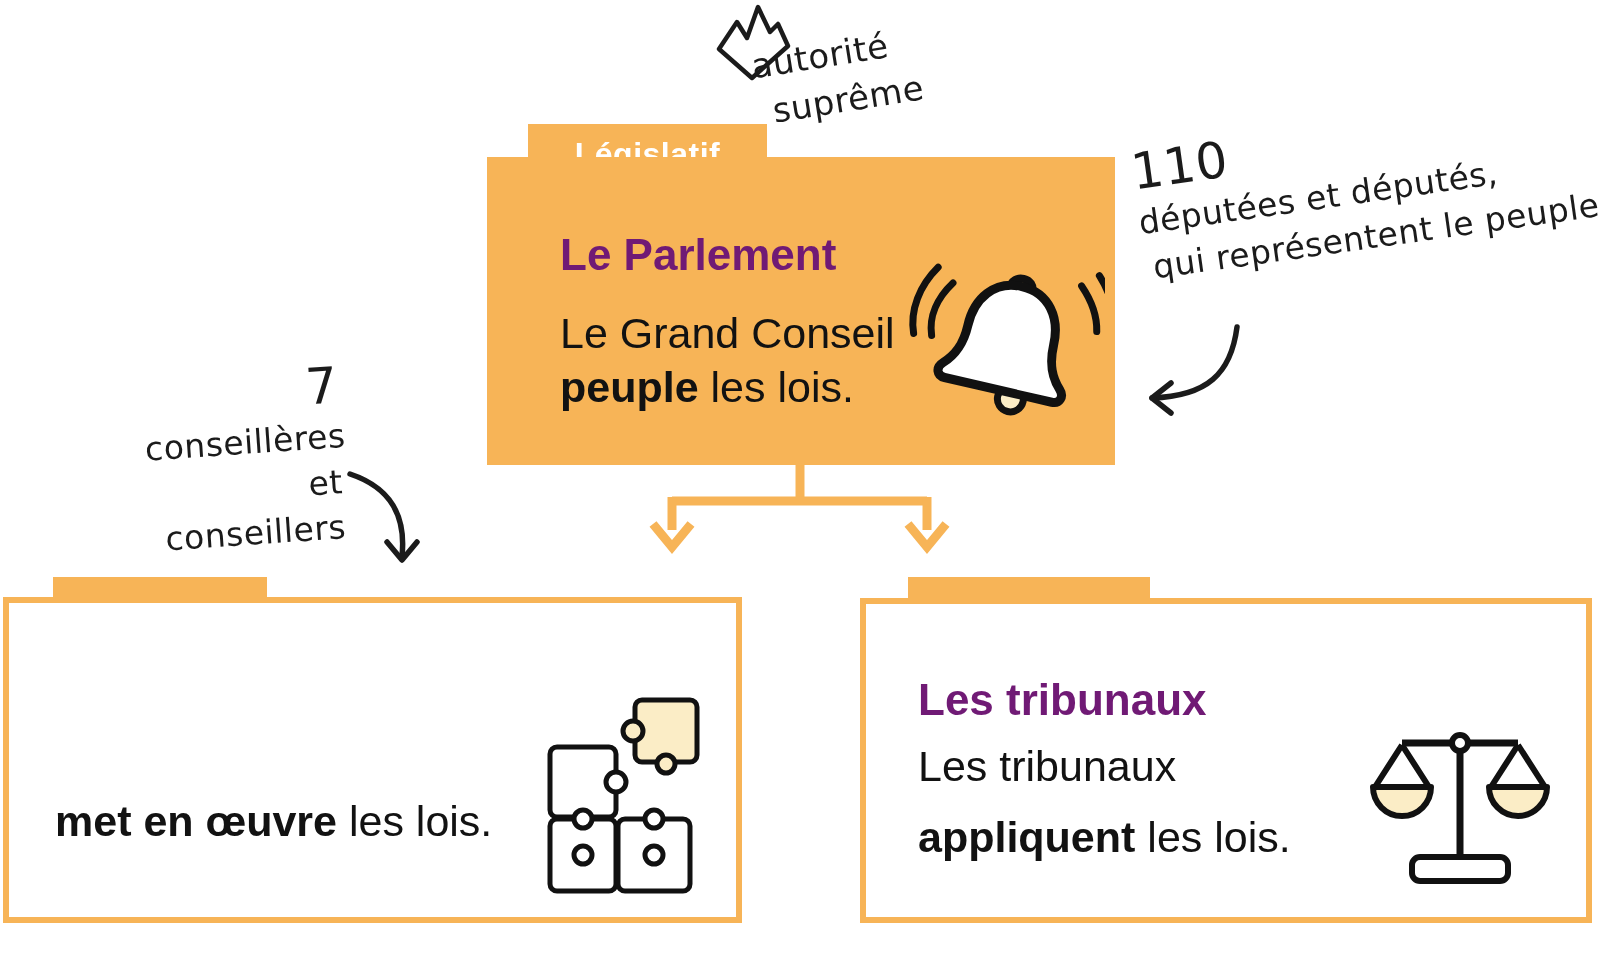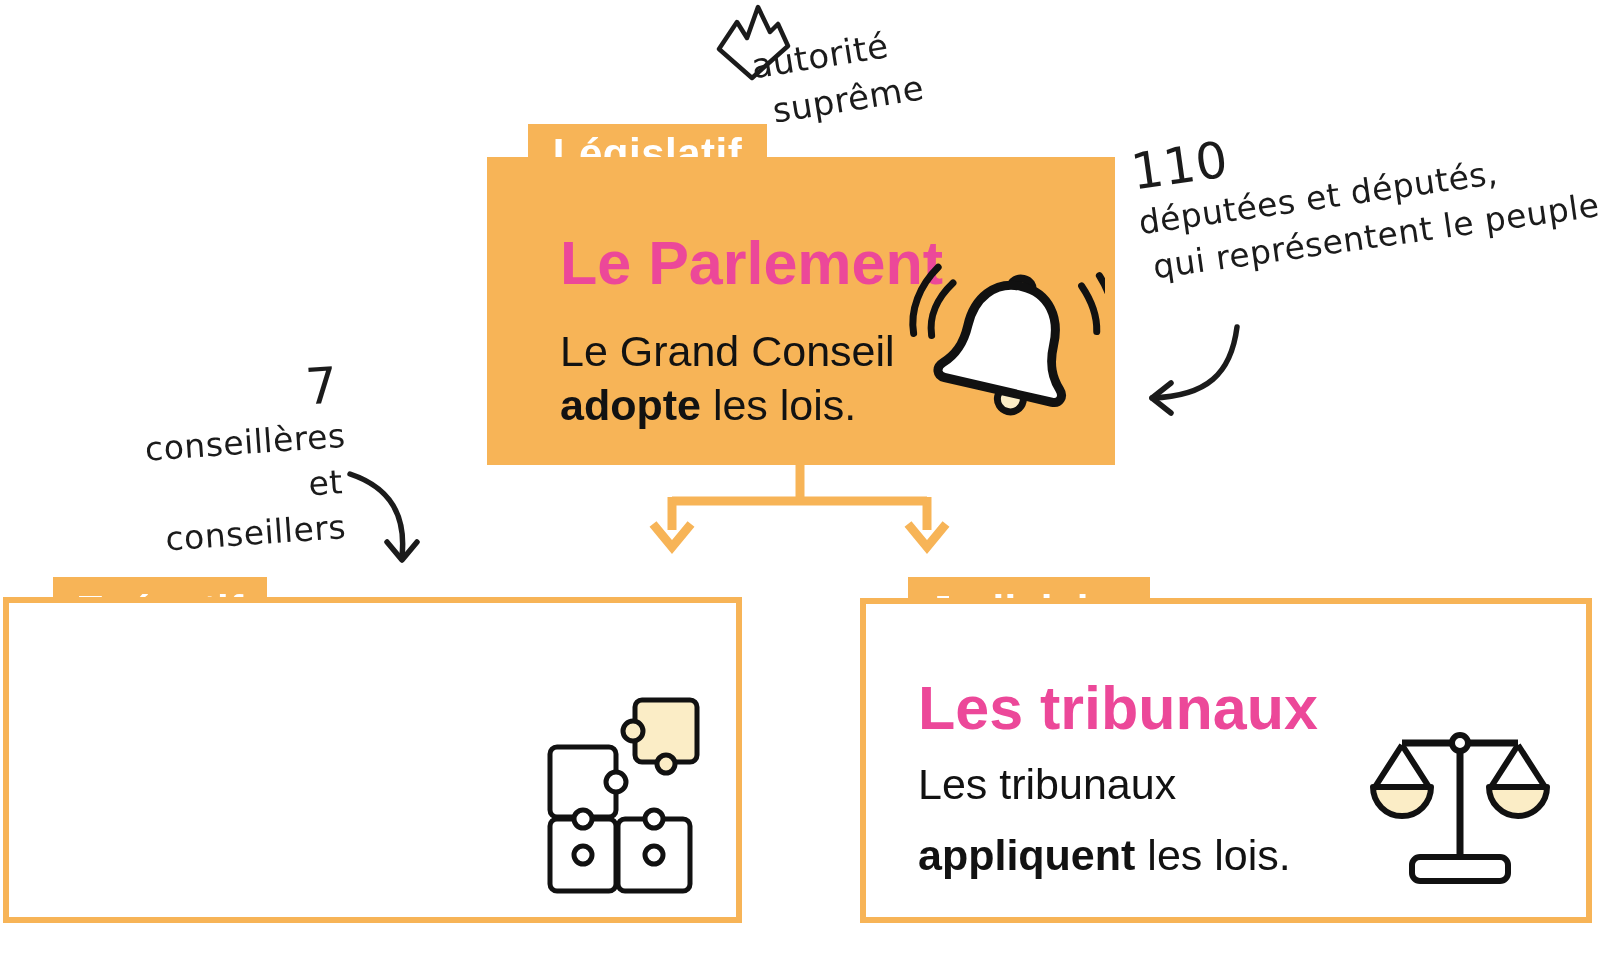--- a/index.html
+++ b/index.html
@@ -3,27 +3,27 @@
 <meta charset="utf-8">
 <style>
   html,body{margin:0;padding:0;background:#fff;}
   #stage{
     position:relative;width:1600px;height:956px;background:#fff;overflow:hidden;
     font-family:"Liberation Sans",sans-serif;color:var(--ink,#161616);
   }
   .abs{position:absolute;}
   
   .tab{
-    background:var(--orange);color:#fff;font-weight:bold;font-size:42px;
+    background:var(--orange);color:#fff;font-weight:bold;font-size:32px;
     display:flex;align-items:center;justify-content:center;letter-spacing:.5px;
   }
   .main-box{background:var(--orange);}
   .outline-box{background:#fff;border:6px solid var(--orange);box-sizing:border-box;}
-  .card-title{font-weight:bold;font-size:61px;line-height:1;color:#ec4899;}
-  .card-line{font-size:43px;line-height:1;color:#121212;margin-top:18px;}
+  .card-title{font-weight:bold;font-size:44px;line-height:1;color:#701a75;}
+  .card-line{font-size:43px;line-height:1;color:#121212;}
   .b{font-weight:bold;}
   
   .hand{font-family:"DejaVu Sans",sans-serif;color:#1b1b1b;letter-spacing:.5px;}
   .hand .num{font-size:50px;line-height:1.1;}
   .hand .hl{font-size:33px;line-height:1.38;}
   .note-right{transform:rotate(-8deg);transform-origin:left top;}
   .note-left{text-align:right;transform:rotate(-4deg);transform-origin:right top;}
   .note-supreme{transform:rotate(-9deg);transform-origin:left top;}
   svg{display:block;}
 </style>
@@ -41,21 +41,21 @@
     <div class="hl" style="font-size:34px;padding-left:14px;">suprême</div>
   </div>
 
   <div class="abs tab" style="left:528px;top:124px;width:239px;height:60px;">
     <span>Législatif</span>
   </div>
   <div class="abs main-box" style="left:487px;top:157px;width:628px;height:308px;"></div>
   <div class="abs card-title" style="left:560px;top:233px;">Le Parlement</div>
   <div class="abs card-line" style="left:560px;top:312px;">Le Grand Conseil</div>
   <div class="abs card-line" style="left:560px;top:366px;">
-    <span class="b">adopte</span><span> les lois.</span>
+    <span class="b">peuple</span><span> les lois.</span>
   </div>
 
   <svg class="abs" style="left:905px;top:255px;" width="200" height="185" viewBox="0 0 200 185">
     <g transform="translate(103,92) rotate(13)">
 
       <path d="M-68,-50 C-80,-32 -84,-12 -77,6" fill="none" stroke="#111" stroke-width="7" stroke-linecap="round"></path>
       <path d="M-86,-62 C-100,-40 -104,-14 -95,8" fill="none" stroke="#111" stroke-width="7" stroke-linecap="round"></path>
       <path d="M58,-76 C72,-63 80,-50 83,-35" fill="none" stroke="#111" stroke-width="7" stroke-linecap="round"></path>
       <path d="M73,-90 C88,-75 97,-58 100,-41" fill="none" stroke="#111" stroke-width="7" stroke-linecap="round"></path>
 
@@ -98,20 +98,23 @@
       <path d="M287,39 V72"></path>
       <path d="M13,66 L32,89 L51,66"></path>
       <path d="M268,66 L287,89 L306,66"></path>
     </g>
   </svg>
 
   <div class="abs tab" style="left:53px;top:577px;width:214px;height:68px;">
     <span>Exécutif</span>
   </div>
   <div class="abs outline-box" style="left:3px;top:597px;width:739px;height:326px;"></div>
+  <div class="abs card-line" style="left:55px;top:800px;">
+    <span class="b">met en œuvre</span><span> les lois.</span>
+  </div>
 
   <svg class="abs" style="left:540px;top:690px;" width="165" height="225" viewBox="0 0 165 225">
     <g stroke="#111" stroke-width="5">
 
       <rect x="95" y="10" width="62" height="62" rx="7" fill="var(--cream,#FBEDC6)"></rect>
       <circle cx="93" cy="41" r="10" fill="var(--cream,#FBEDC6)"></circle>
       <circle cx="126" cy="74" r="9" fill="var(--cream,#FBEDC6)"></circle>
 
       <rect x="10" y="57" width="66" height="70" rx="7" fill="#fff"></rect>
       <circle cx="76" cy="92" r="10" fill="#fff"></circle>

